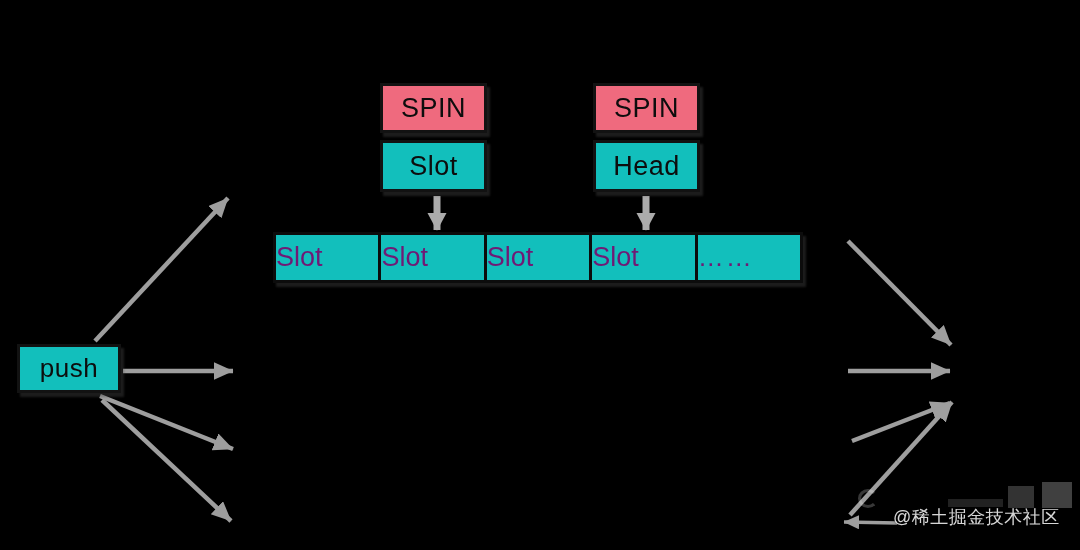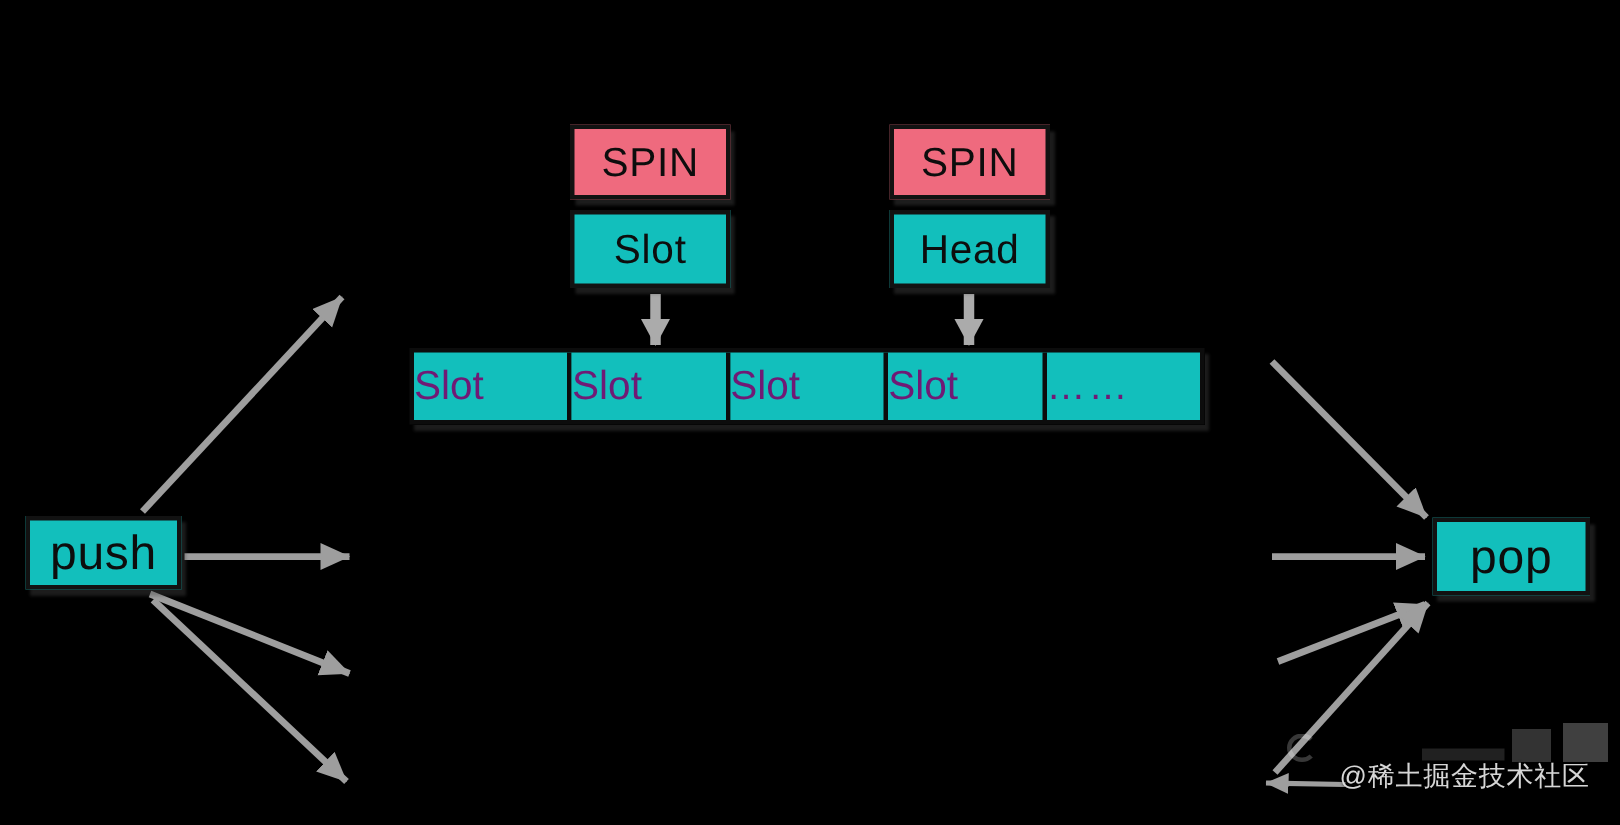--- a/index.html
+++ b/index.html
@@ -29,21 +29,21 @@
     display: flex;
     align-items: center;
     justify-content: center;
     color: #0d0d0d;
     font-size: 27px;
     letter-spacing: 0.5px;
     box-shadow: 3px 4px 2px rgba(70,70,70,0.40);
   }
   .box.pink { background: #ef6a7e; }
   .box.teal { background: #12bfbc; }
-  .box.small-label { font-size: 32px; }
+  .box.small-label { font-size: 26px; }
   .slot-row {
     position: absolute;
     left: 273px; top: 232px;
     width: 530px; height: 51px;
     box-sizing: border-box;
     display: flex;
     border: 3px solid #0c0c0c;
     box-shadow: 3px 4px 2px rgba(70,70,70,0.40);
   }
   .slot-cell {
@@ -142,23 +142,20 @@
       <span>Slot</span>
     </div>
     <div class="slot-cell">
       <span class="dots">……</span>
     </div>
   </div>
 
   <div class="box teal small-label" style="left:17px; top:344px; width:104px; height:49px;">
     <span>push</span>
   </div>
-  <div class="box teal small-label" style="left:955px; top:345px; width:105px; height:52px;">
-    <span>pop</span>
-  </div>
 
   <div class="ghost g1"></div>
   <div class="ghost g2"></div>
   <div class="ghost g3"></div>
   <div class="ghost g4"></div>
   <div class="watermark">@稀土掘金技术社区</div>
 
 </div>
 
 </body></html>

